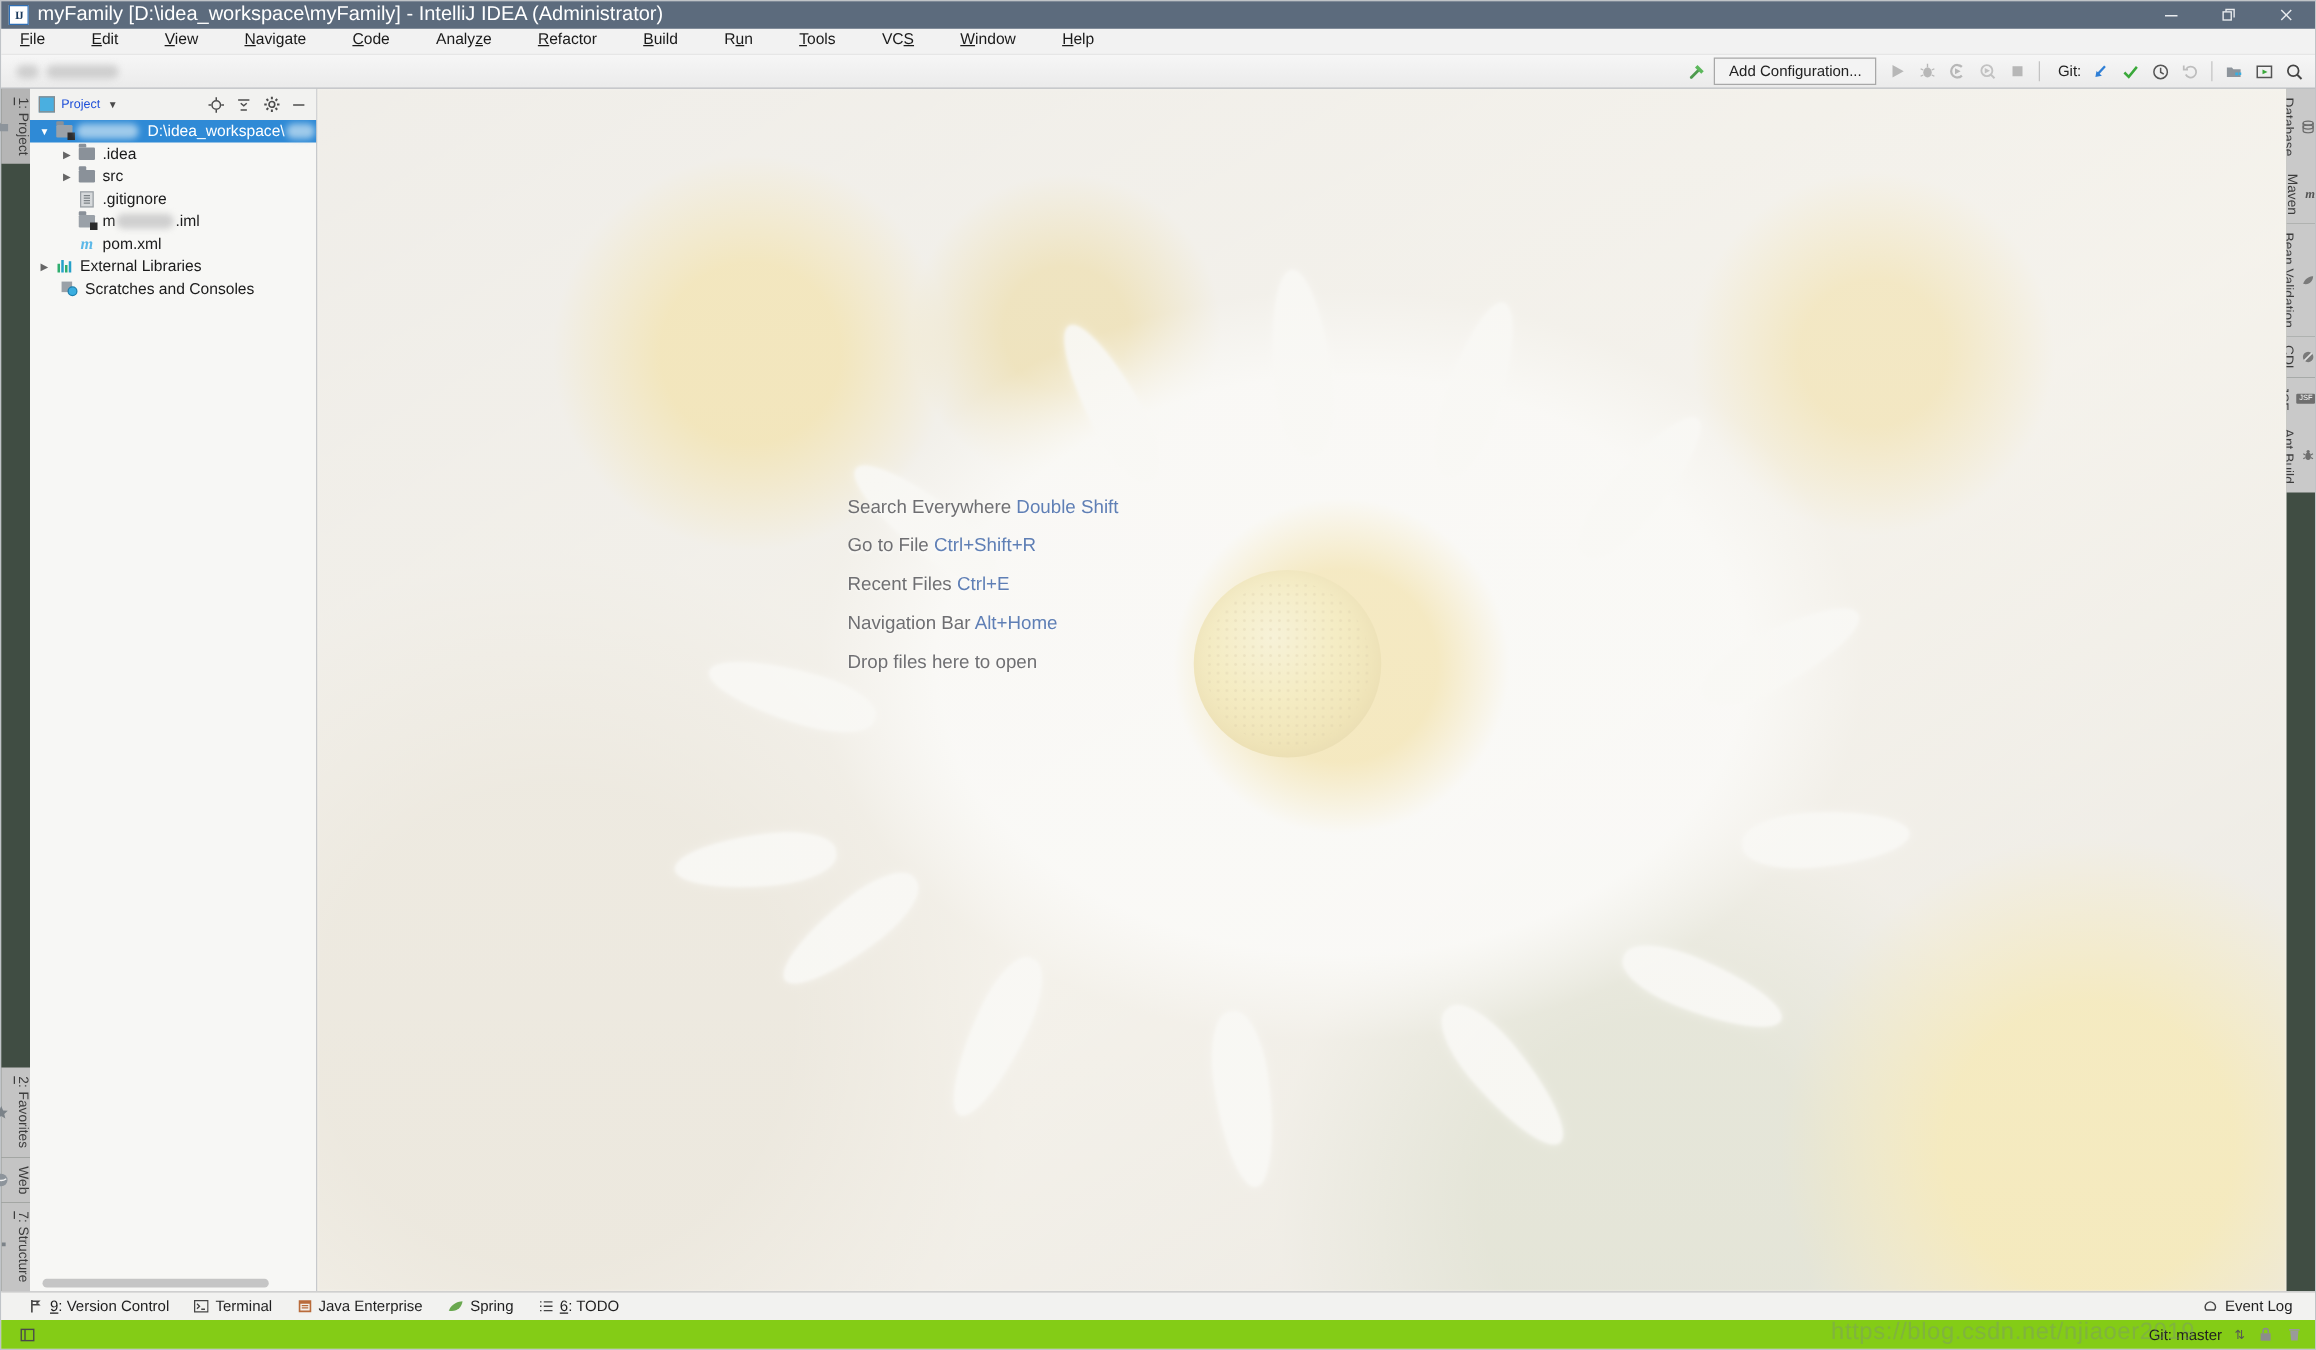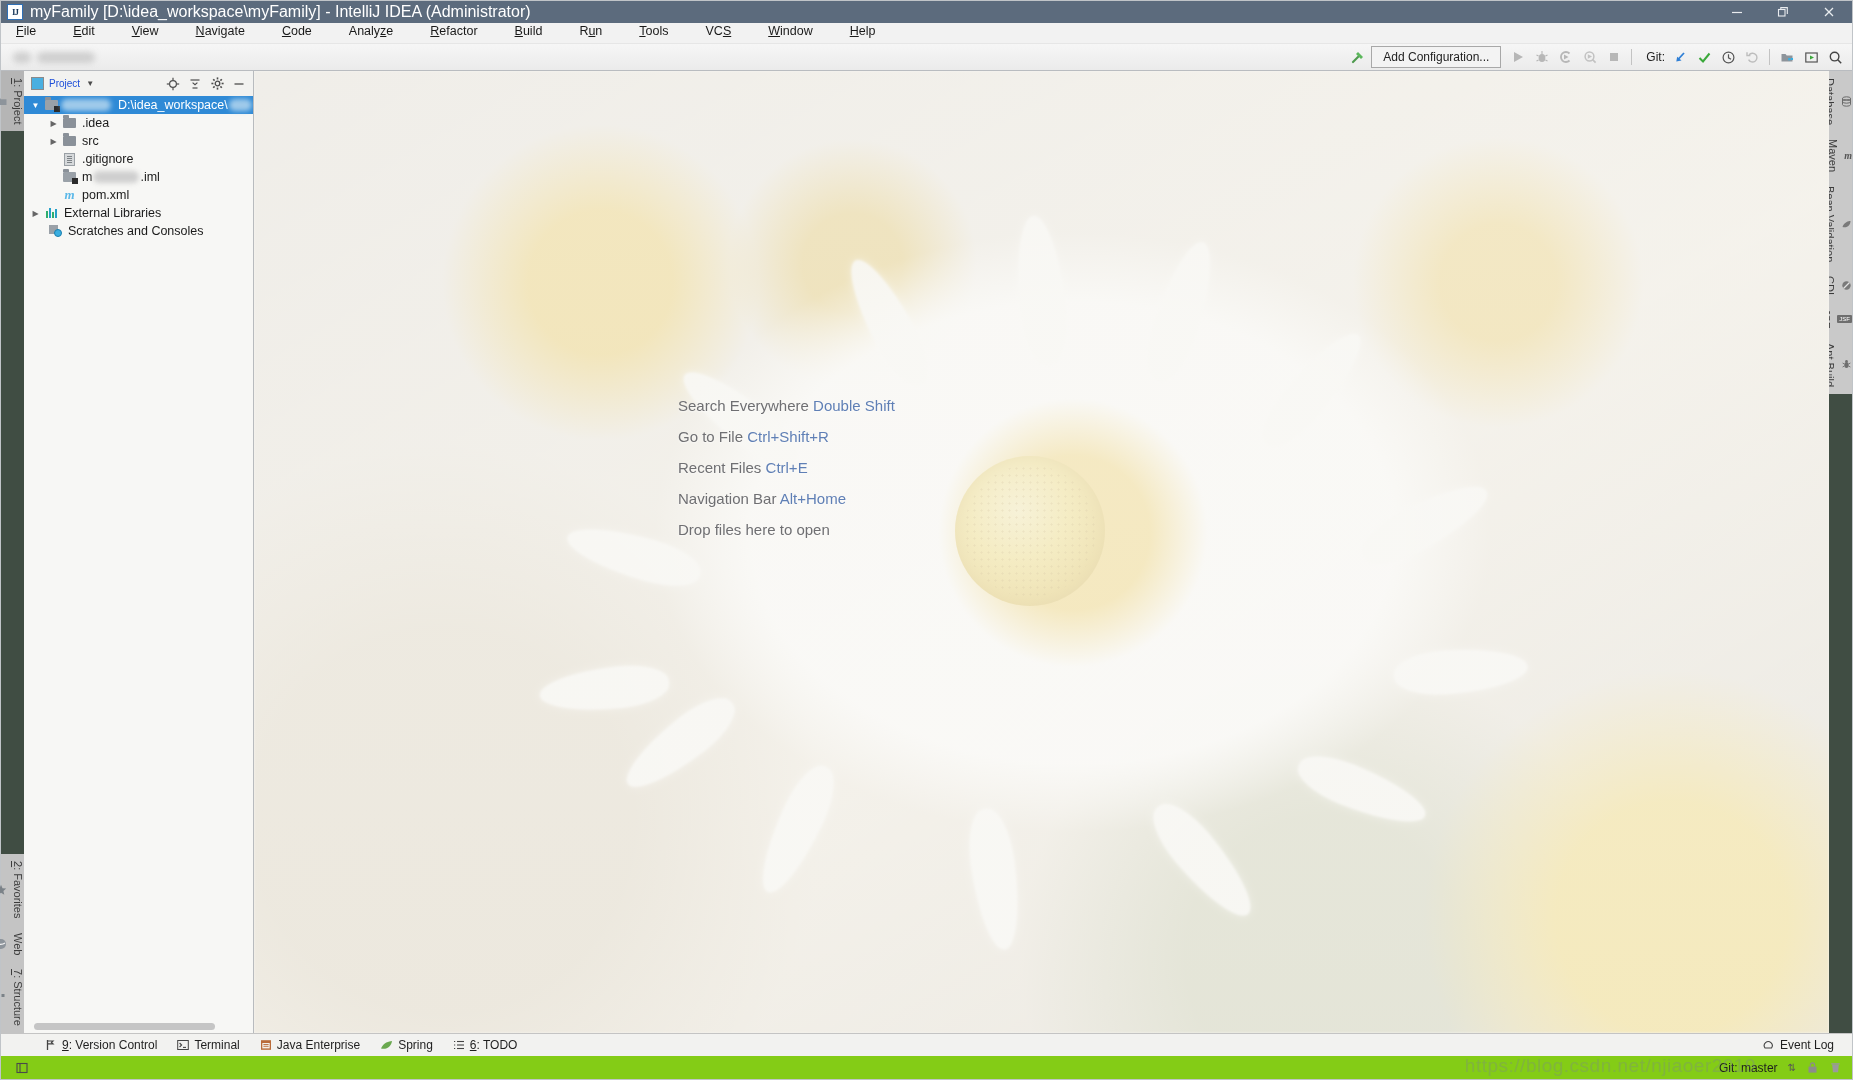--- a/index.html
+++ b/index.html
@@ -381,21 +381,21 @@
   .hintrow .key { color: #5f7fb5; }
 
   
   .bottombar {
     height: 22px;
     background: #f2f2f0;
     display: flex;
     align-items: center;
     flex: 0 0 auto;
     border-top: 1px solid #c4c4c4;
-    padding-left: 34px;
+    padding-left: 12px;
     position: relative;
     z-index: 25;
   }
   .bb-item {
     display: flex; align-items: center; gap: 5px;
     font-size: 12px; color: #1f1f1f;
     padding: 1px 10px;
     white-space: nowrap;
   }
   .bb-item u { text-decoration: underline; }

